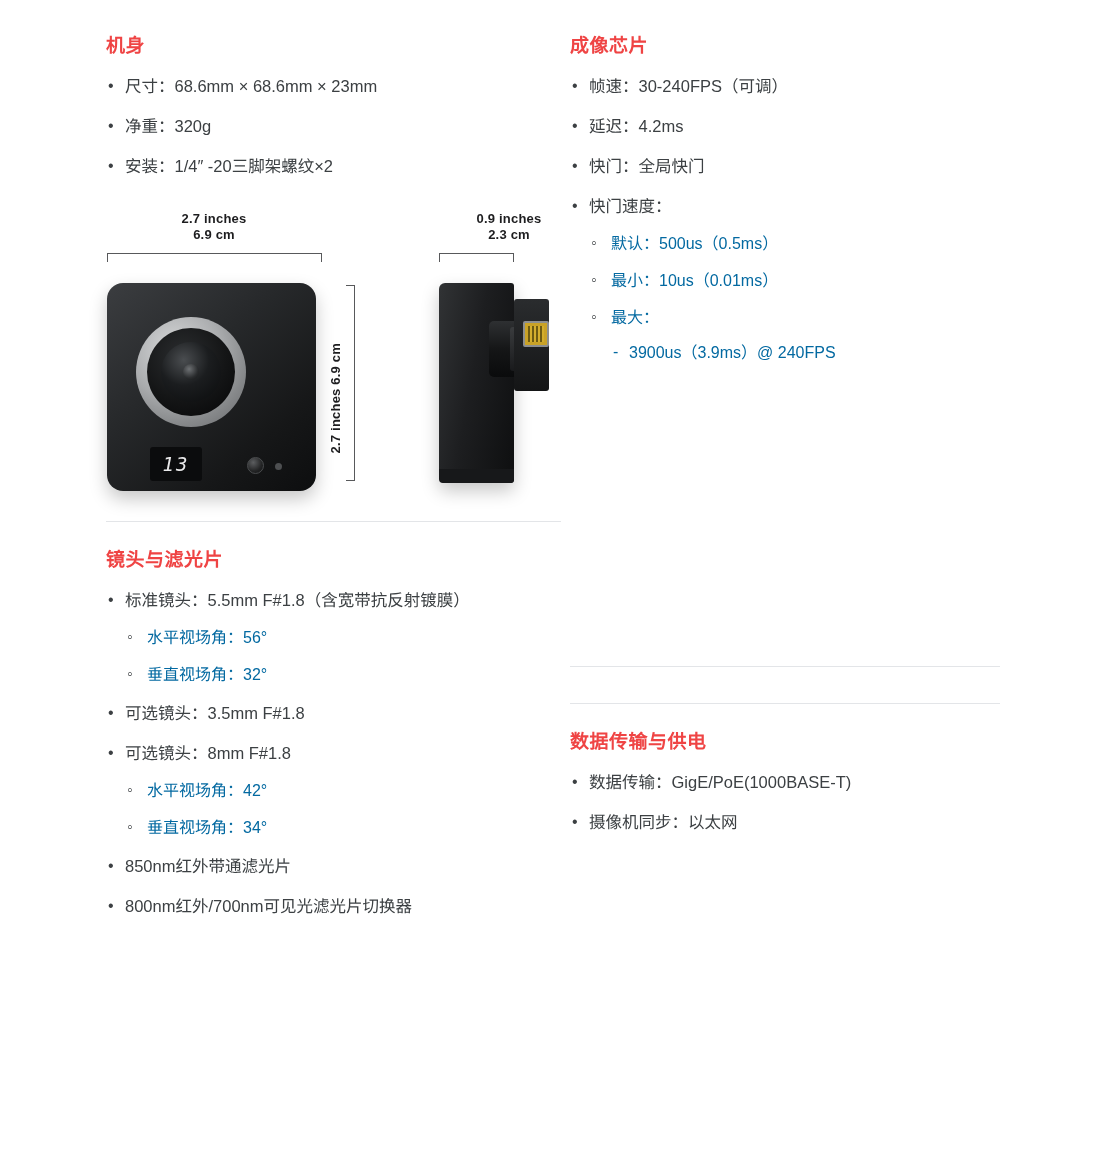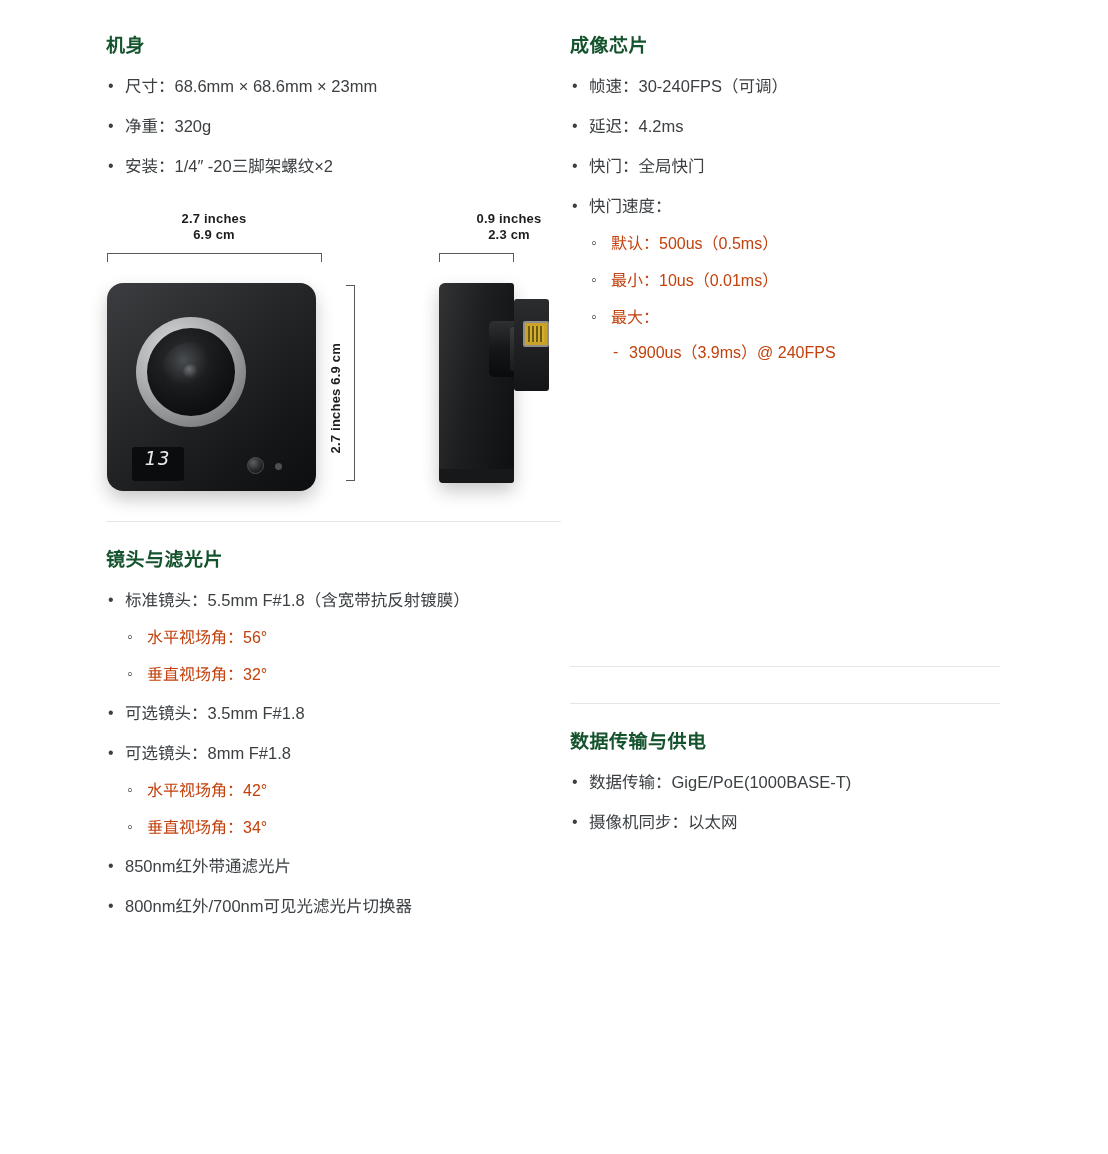--- a/index.html
+++ b/index.html
@@ -26,21 +26,21 @@
     flex-direction: column;
   }
   .col-left { width: 570px; padding-left: 106px; }
   .col-right { width: 538px; padding-left: 575px; margin-left: -575px; }
   .col-right-inner { width: 430px; }
 
   .section { margin-bottom: 0; }
   .section-title {
     font-size: 19px;
     font-weight: bold;
-    color: #14532d;
+    color: #ef4444;
     margin: 0 0 18px 0;
     letter-spacing: 0.5px;
   }
   .sec-gap { height: 22px; }
 
   ul.lv1 {
     list-style: none;
     margin: 0;
     padding: 0;
   }
@@ -64,21 +64,21 @@
     list-style: none;
     margin: 13px 0 0 0;
     padding: 0;
   }
   ul.lv2 > li {
     position: relative;
     padding-left: 22px;
     font-size: 16px;
     line-height: 1.45;
     margin-bottom: 14px;
-    color: #c2410c;
+    color: #0369a1;
   }
   ul.lv2 > li::before {
     content: "\25E6";
     position: absolute;
     left: 2px;
     top: -1px;
     font-size: 16px;
     color: #3c4043;
   }
   ul.lv3 {
@@ -205,27 +205,28 @@
     position: absolute;
     left: 22px;
     top: 22px;
     width: 16px;
     height: 16px;
     border-radius: 50%;
     background: radial-gradient(circle at 38% 32%, #6e7174 0%, #2a2c2e 60%, #101112 100%);
   }
   .display {
     position: absolute;
-    left: 25px;
+    left: 43px;
     top: 164px;
     width: 52px;
     height: 34px;
     border-radius: 3px;
     background: #0b0c0d;
     display: flex;
+    align-items: center;
     justify-content: center;
   }
   .display-text {
     font-family: "DejaVu Sans Mono", monospace;
     font-size: 19px;
     color: #e9e9ea;
     letter-spacing: 2px;
     font-style: italic;
   }
   .btn-led {

